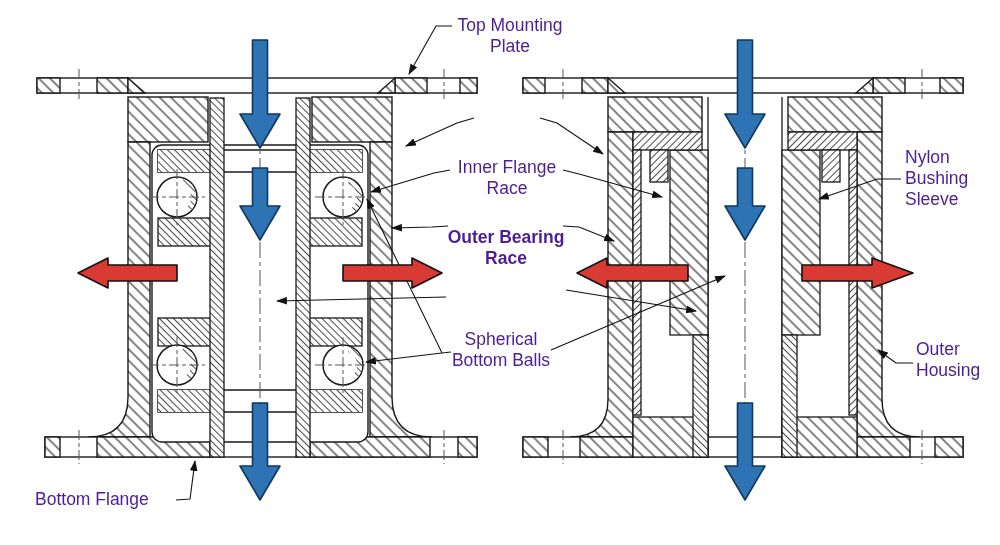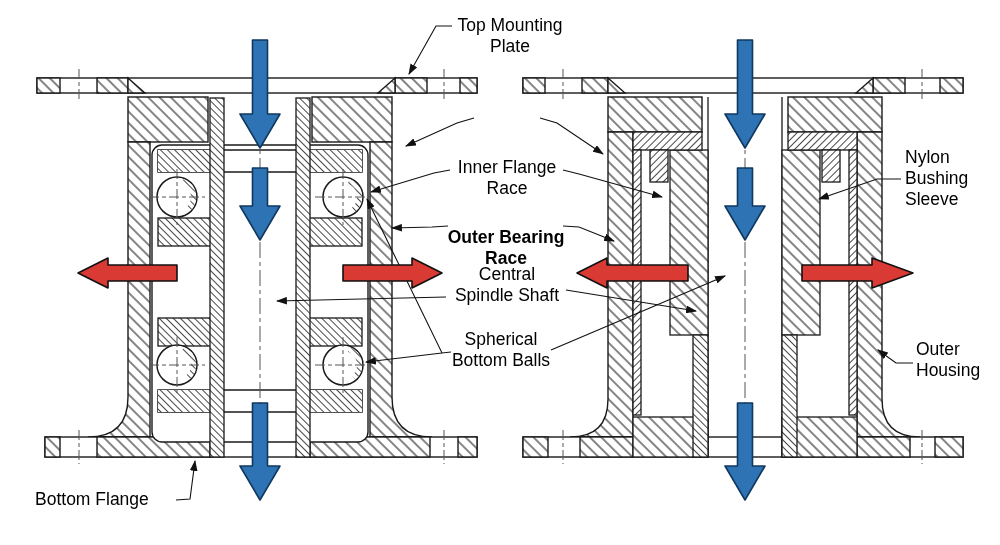--- a/index.html
+++ b/index.html
@@ -1,19 +1,19 @@
 <!DOCTYPE html>
 <html><head>
 <meta charset="utf-8">
 <style>
   html,body{margin:0;padding:0;background:#fff;}
   .stage{position:relative;width:1000px;height:545px;background:#fff;overflow:hidden;
          font-family:"Liberation Sans",sans-serif;}
   .stage svg{position:absolute;left:0;top:0;}
-  .lbl{position:absolute;font:17.5px/21px "Liberation Sans",sans-serif;color:#000000;
+  .lbl{position:absolute;font:17.5px/21px "Liberation Sans",sans-serif;color:#4c1d95;
        white-space:pre-line;text-align:center;}
   .lbl.la{text-align:left;}
   
   .o  {fill:#fff;stroke:#1a1a1a;stroke-width:1.4}
   .o2 {fill:#fff;stroke:#1a1a1a;stroke-width:1.5}
   .hs {fill:url(#hS);stroke:#1a1a1a;stroke-width:1.4}
   .hso{fill:url(#hS);stroke:#1a1a1a;stroke-width:1.3}
   .hf {fill:url(#hF);stroke:none}
   .hfo{fill:url(#hF);stroke:#1a1a1a;stroke-width:1.3}
   .hno{fill:url(#hN);stroke:#1a1a1a;stroke-width:1.3}
@@ -203,22 +203,20 @@
     <polygon class="arrow" stroke-width="1.6" points="737.5,403 752.5,403 752.5,466 765,466 745,500 725,466 737.5,466" fill="#2e74b5" stroke="#10375f"></polygon>
   </g>
 </svg>
 
 <div class="lbl" style="left:425px;top:15px;width:170px;">Top Mounting
 Plate</div>
 <div class="lbl" style="left:422px;top:157px;width:170px;">Inner Flange
 Race</div>
 <div class="lbl" style="left:421px;top:227px;width:170px;font-weight:bold;">Outer Bearing
 Race</div>
-<div class="lbl" style="left:422px;top:264px;width:170px;">Central
-Spindle Shaft</div>
 <div class="lbl" style="left:416px;top:329px;width:170px;">Spherical
 Bottom Balls</div>
 <div class="lbl la" style="left:905px;top:147px;width:110px;">Nylon
 Bushing
 Sleeve</div>
 <div class="lbl la" style="left:916px;top:339px;width:110px;">Outer
 Housing</div>
 <div class="lbl la" style="left:35px;top:489px;width:160px;">Bottom Flange</div>
 
 </div>

